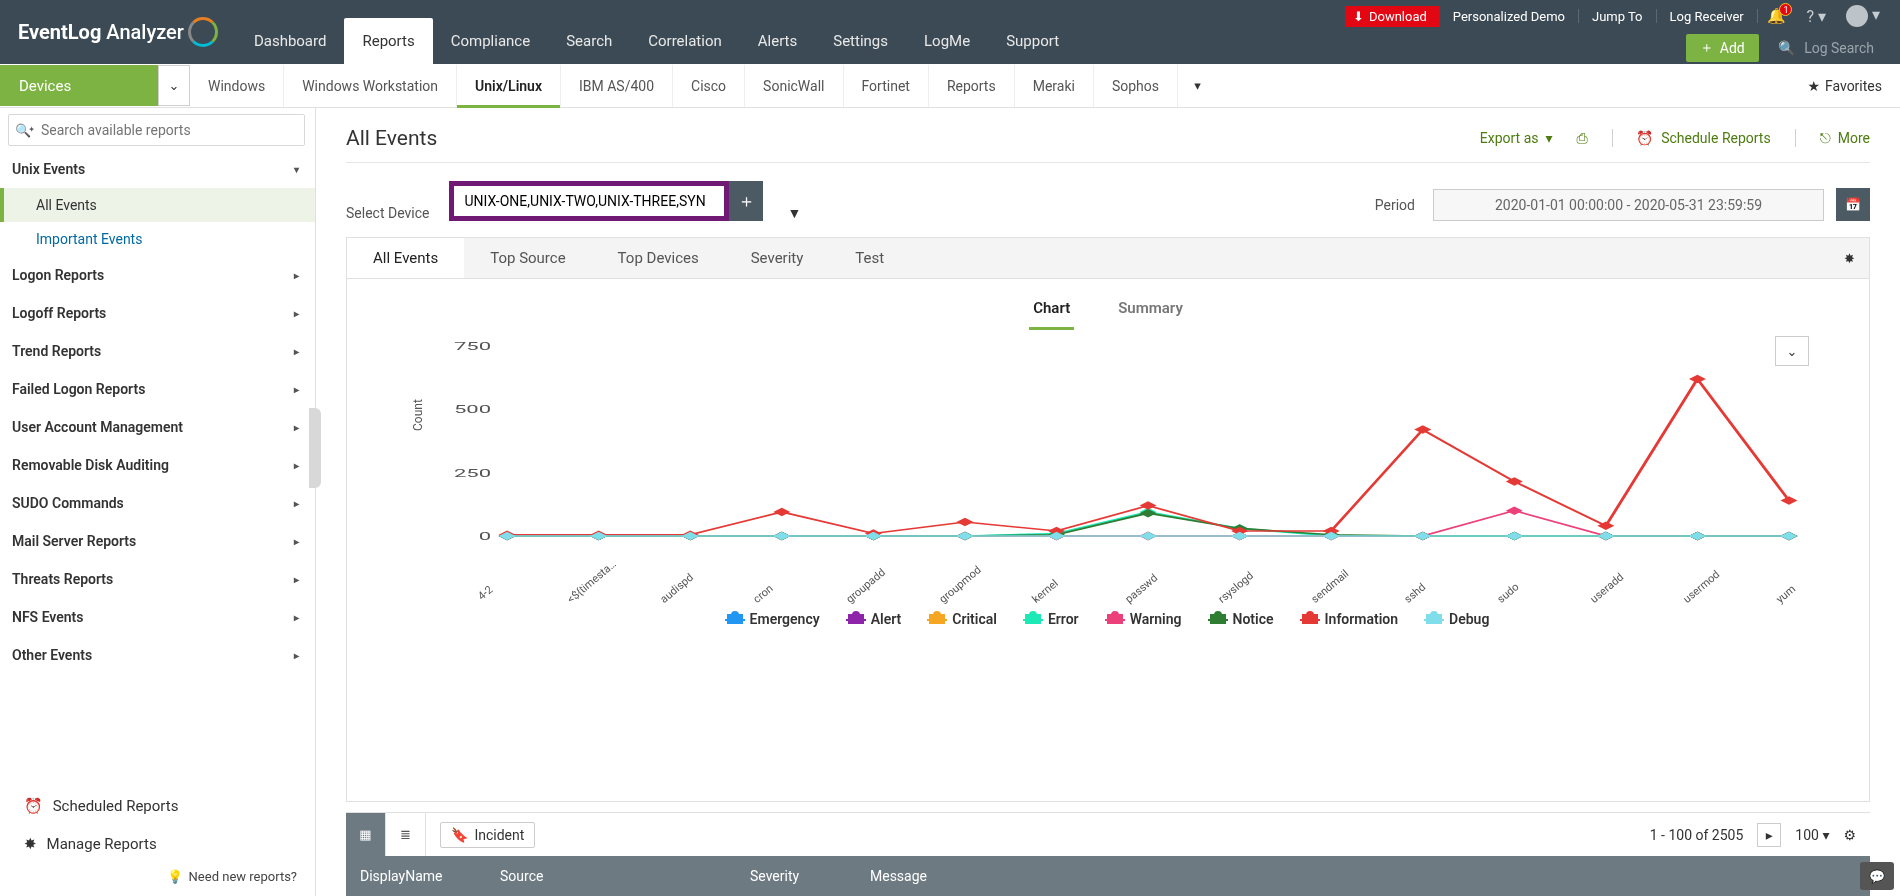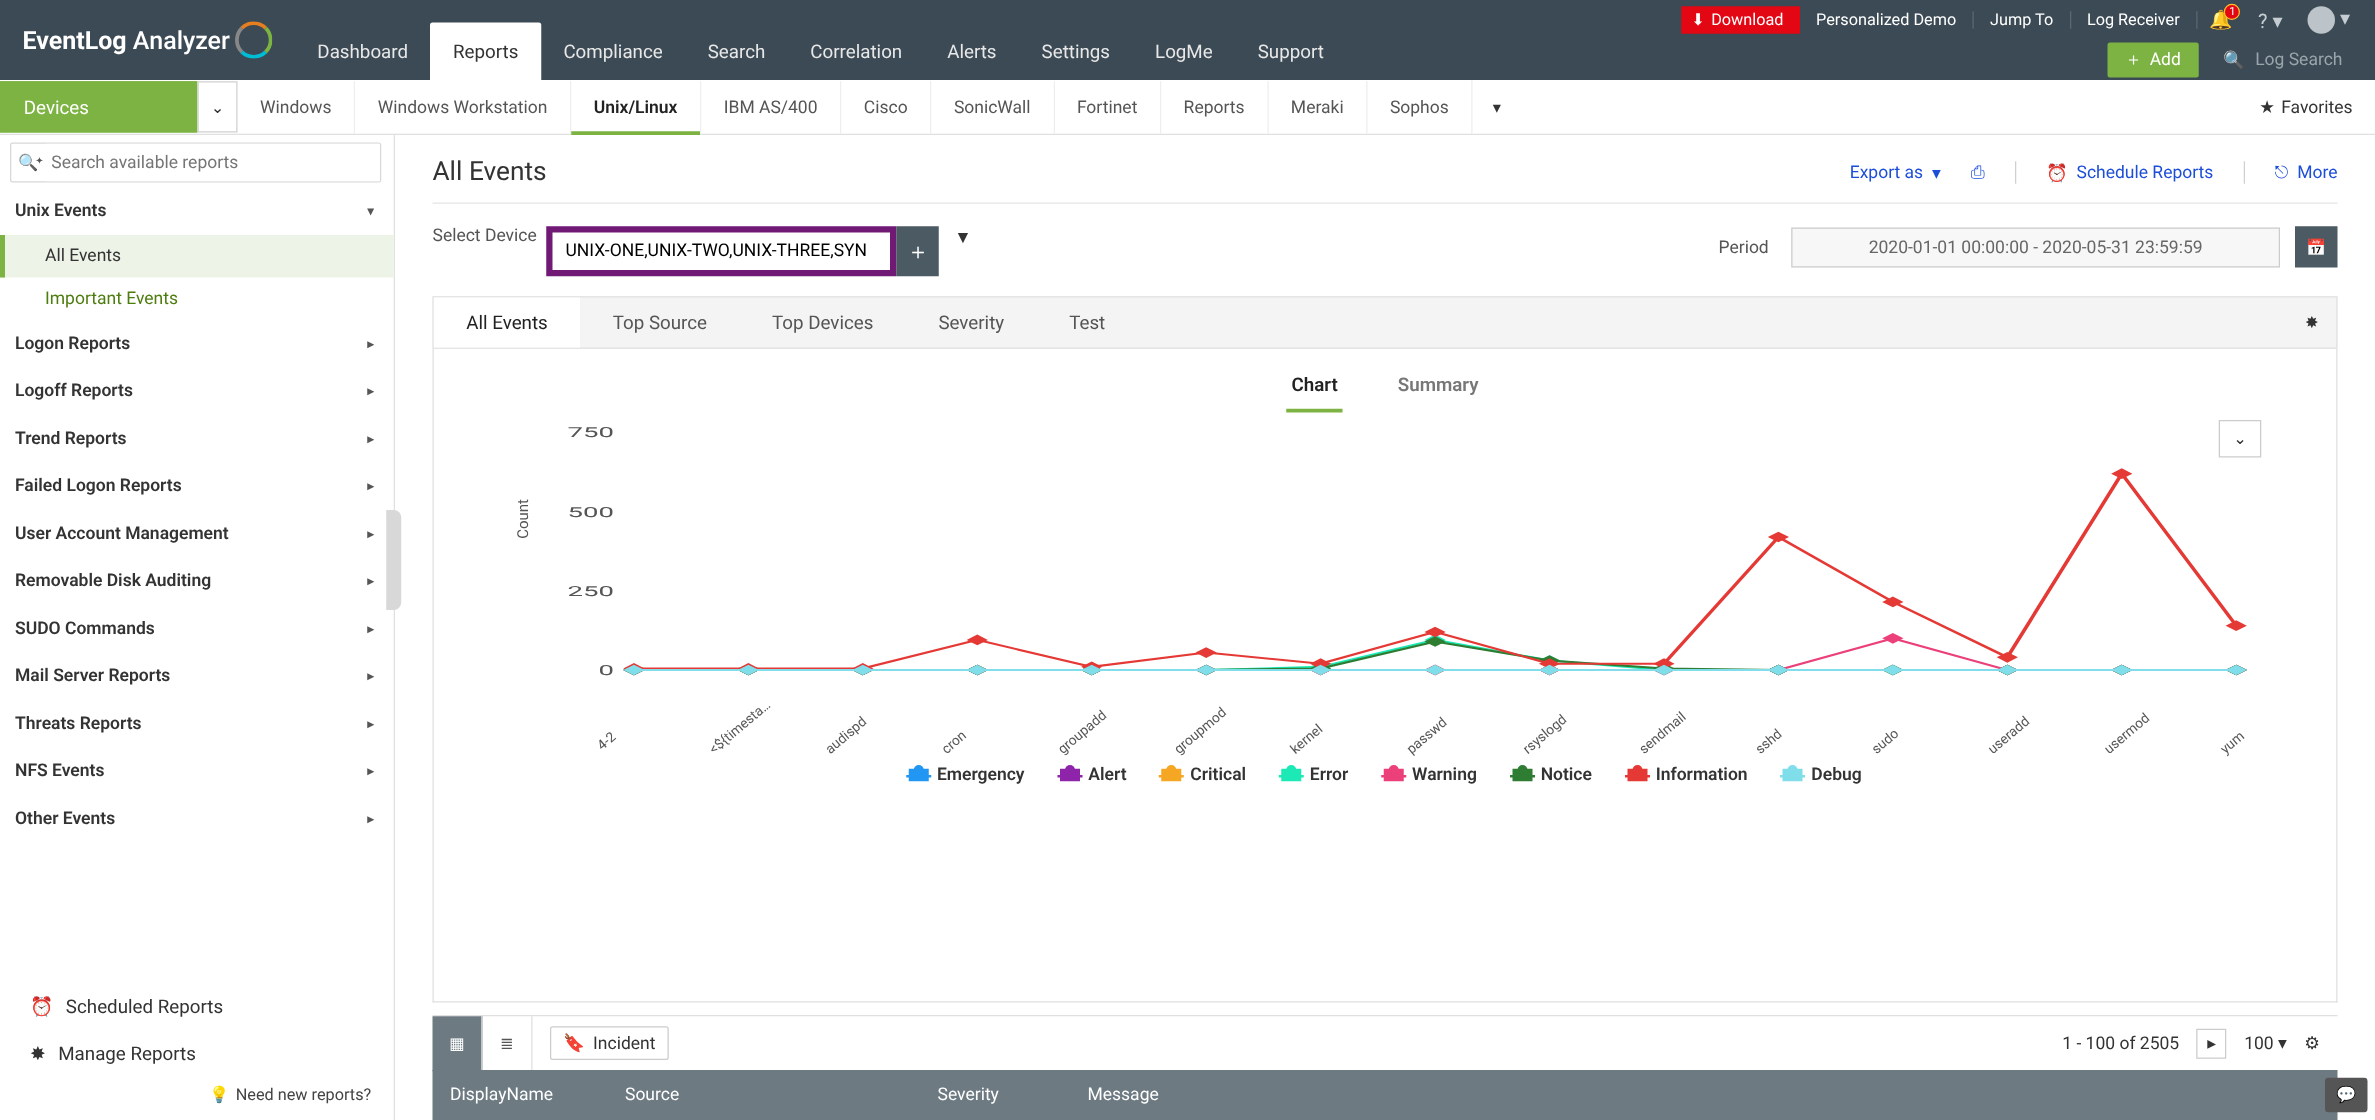--- a/index.html
+++ b/index.html
@@ -42,37 +42,37 @@
 
 .layout { display:flex; height:calc(896px - 64px - 44px); }
 .sidebar { width:316px; background:#fff; border-right:1px solid #e0e0e0; display:flex; flex-direction:column; position:relative;}
 .sidebar-search { display:flex; align-items:center; border:1px solid #d8d8d8; margin:6px 10px 4px 8px; border-radius:2px; }
 .sidebar-search .sicon { width:28px; text-align:center; color:#555; position:relative; font-size:13px;}
 .sidebar-search .sicon sup{ font-size:8px; position:absolute; top:2px; right:2px;}
 .sidebar-search input { flex:1; border:none; outline:none; padding:7px 4px; font-size:14px; color:#333;}
 .tree { flex:1; overflow:auto; }
 .tree-group { padding:11px 16px 11px 12px; font-weight:600; color:#333; display:flex; justify-content:space-between; align-items:center; cursor:pointer; font-size:14px;}
 .tree-group .exp { color:#555; font-size:10px;}
-.tree-sub { padding:9px 16px 9px 32px; color:#4d7c0f; cursor:pointer; font-size:14px; border-left:4px solid transparent;}
+.tree-sub { padding:9px 16px 9px 32px; color:#0369a1; cursor:pointer; font-size:14px; border-left:4px solid transparent;}
 .tree-sub.active { background:#eef3e8; border-left:4px solid #7cb342; color:#333; }
 .side-bottom { padding:12px 0; border-top:0; }
 .side-bottom .row { padding:10px 16px 10px 24px; display:flex; align-items:center; gap:10px; cursor:pointer; color:#333; font-size:15px;}
 .side-need { text-align:right; padding:6px 18px 0 0; color:#444; font-size:13px;}
 .side-need .bulb { color:#b58900; margin-right:5px;}
 .collapse-handle { position:absolute; right:-6px; top:300px; width:12px; height:80px; background:#d8d8d8; border-radius:0 6px 6px 0; cursor:pointer;}
 
 
 .main { flex:1; padding:18px 30px 0 30px; overflow:hidden; display:flex; flex-direction:column;}
 .page-head { display:flex; align-items:center; border-bottom:1px solid #e5e5e5; padding-bottom:12px;}
 .page-title { font-size:21px; color:#333; flex:1;}
-.head-actions { display:flex; align-items:center; gap:24px; color:#1d4ed8; font-size:14px;}
+.head-actions { display:flex; align-items:center; gap:24px; color:#4d7c0f; font-size:14px;}
 .head-actions .act { display:flex; align-items:center; gap:7px; cursor:pointer;}
 .head-actions .div { width:1px; height:18px; background:#d0d0d0;}
 
-.filter-row { display:flex; align-items:flex-start; padding:18px 0 16px 0; gap:2px;}
+.filter-row { display:flex; align-items:flex-end; padding:18px 0 16px 0; gap:14px;}
 .filter-row .lbl { color:#555; font-size:14px; margin-right:6px;}
 .device-input { display:flex; }
 .device-input input { width:280px; border:5px solid #701a75; padding:7px 10px; font-size:14px; outline:none;}
 .plus-btn { width:34px; background:#4b5a63; color:#fff; display:flex; align-items:center; justify-content:center; cursor:pointer; font-size:18px;}
 .funnel { padding:0 10px; cursor:pointer; font-size:14px; color:#333;}
 .period-wrap { margin-left:auto; display:flex; align-items:center; gap:12px;}
 .period-input { width:391px; border:1px solid #ccc; background:#f7f7f7; padding:7px 12px; text-align:center; color:#666; font-size:14px;}
 .cal-btn { width:34px; height:33px; background:#4b5a63; color:#fff; display:flex; align-items:center; justify-content:center; cursor:pointer;}
 
 

